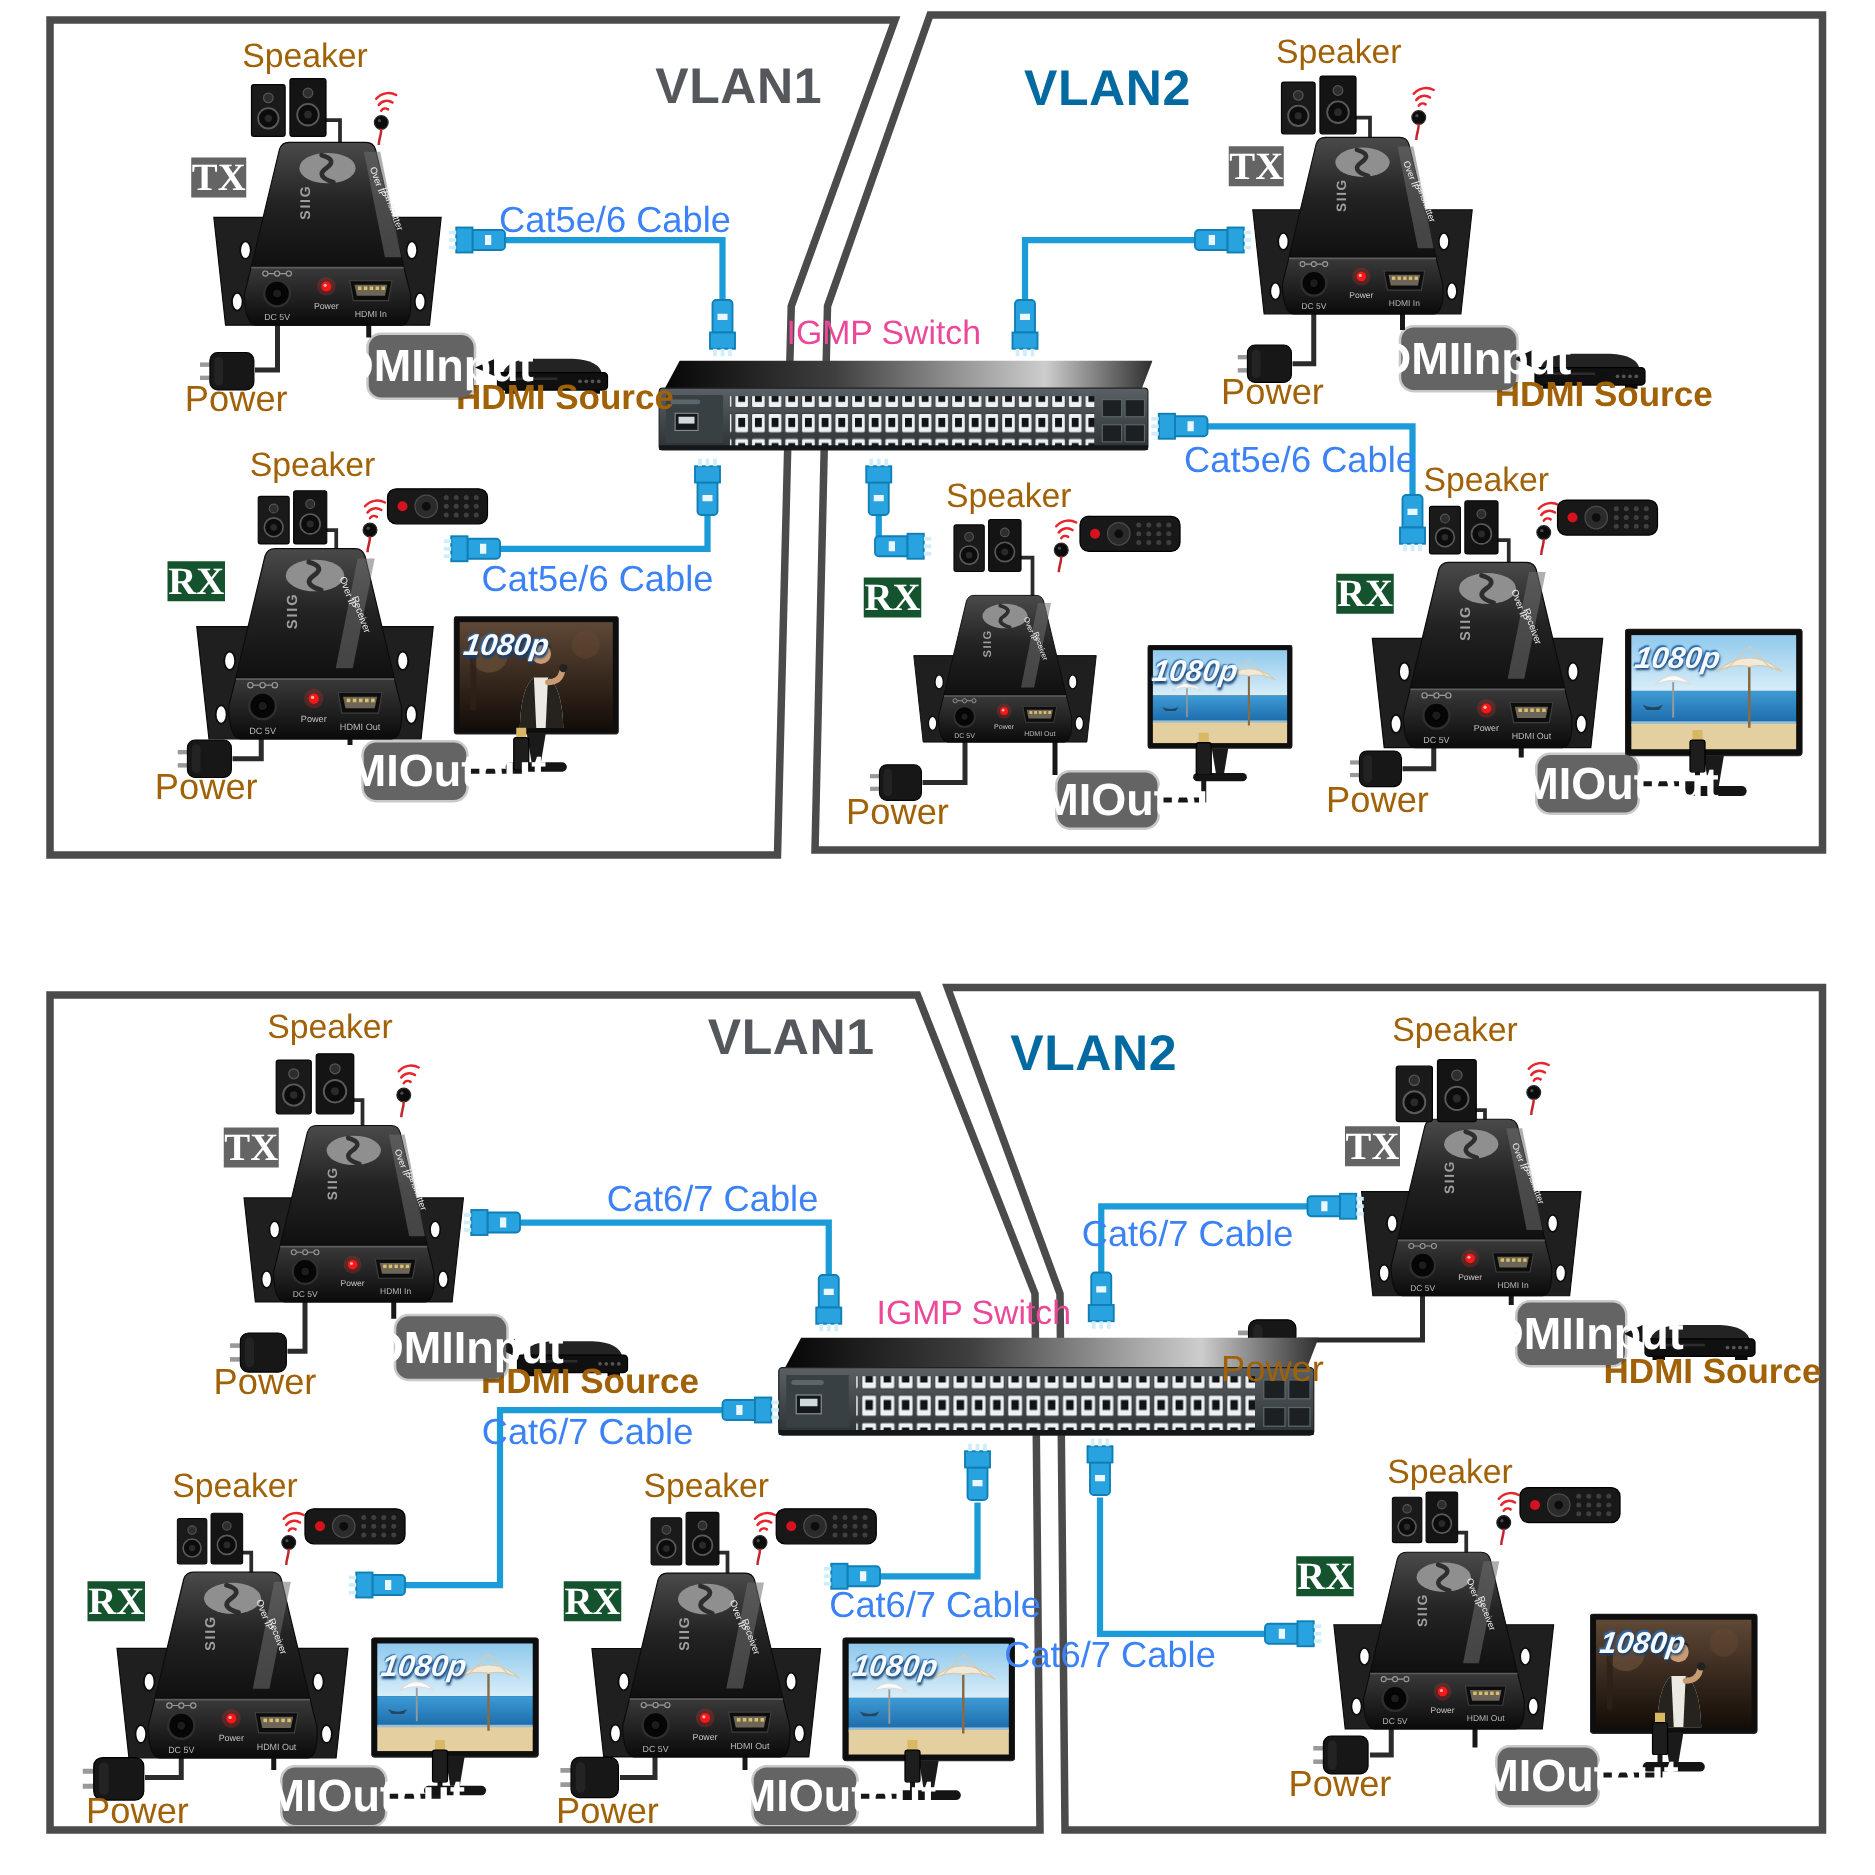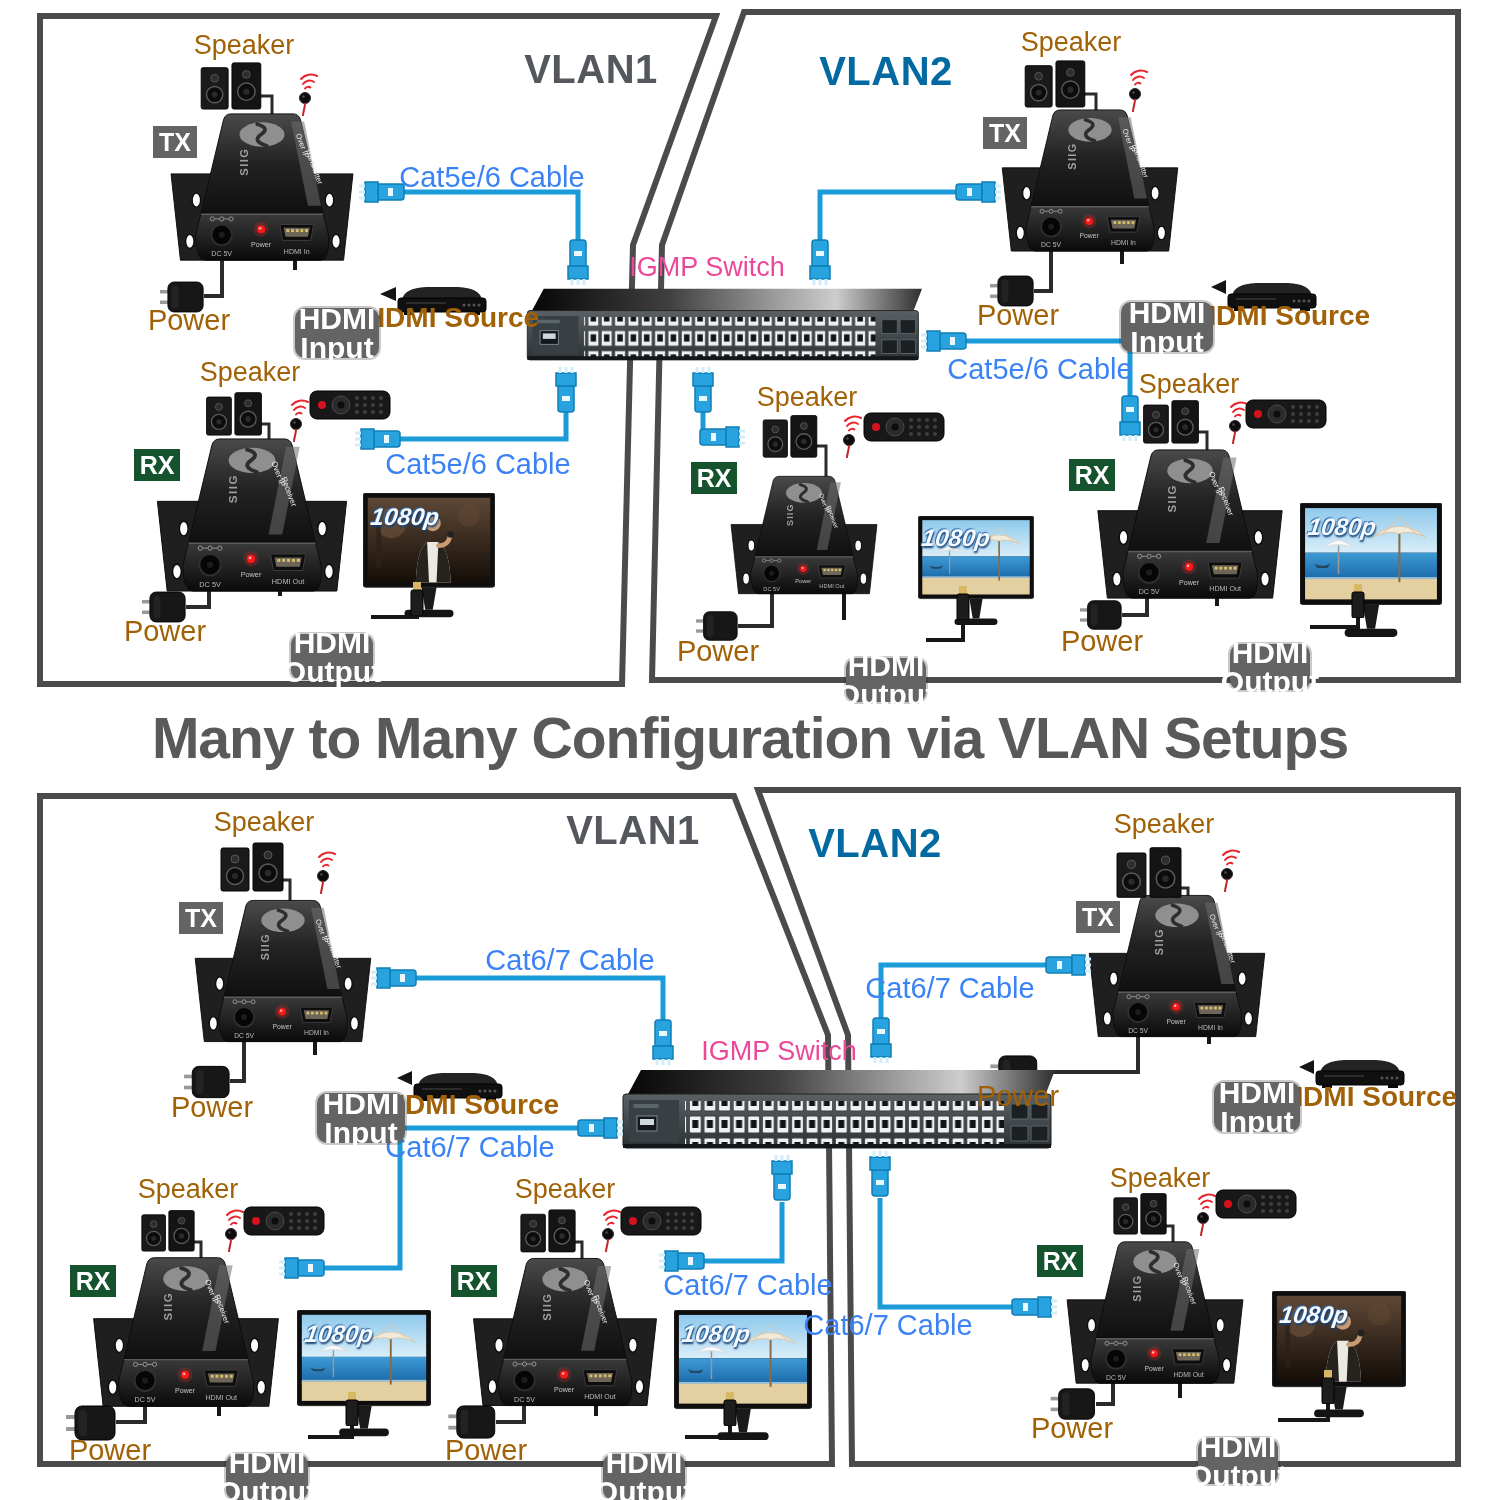--- a/index.html
+++ b/index.html
@@ -8,27 +8,27 @@
   .stage svg.art{position:absolute;left:0;top:0;}
   .lbl{position:absolute;transform:translate(-50%,-50%);white-space:nowrap;
        color:#a16207;font-size:27px;line-height:1;}
   .cat{font-size:29px;color:#3b82f6;}
   .pow{font-size:29px;}
   .src{font-size:28px;font-weight:bold;}
   .igmp{font-size:27px;color:#ec4899;}
   .vlan{font-size:40px;font-weight:bold;color:#54585c;letter-spacing:.5px;}
   .vlan.red{color:#0369a1;}
   .badge{position:absolute;transform:translate(-50%,-50%);display:flex;align-items:center;
-         justify-content:center;color:#fff;font-weight:bold;font-size:25px;}
+         justify-content:center;color:#fff;font-weight:bold;font-size:31px;font-family:Liberation Serif, serif;}
   .badge.tx{background:#646464;}
   .badge.rx{background:#14532d;}
   .gbox{position:absolute;transform:translate(-50%,-50%);background:#646464;color:#fff;
-        font-weight:bold;font-size:30px;line-height:.98;border-radius:10px;display:flex;
-        flex-direction:column;align-items:center;justify-content:center;
-        box-shadow:0 0 0 2px rgba(40,40,40,.25);margin-top:40px;}
+        font-weight:bold;font-size:36px;line-height:.98;border-radius:10px;display:flex;
+        flex-direction:row;align-items:center;justify-content:center;
+        box-shadow:0 0 0 2px rgba(40,40,40,.25);}
   .res{position:absolute;transform:translate(-50%,-50%) skewX(-8deg);color:#f4faff;
        font-weight:bold;font-style:italic;font-size:24px;
        text-shadow:1px 2px 2px #123f74,-1px -1px 1px #2a6cb0;}
   .title{position:absolute;left:750px;top:738px;transform:translate(-50%,-50%);
          font-size:57px;font-weight:800;color:#58595b;letter-spacing:-1px;white-space:nowrap;}
 </style>
 </head>
 <body>
 
 <div class="stage">
@@ -569,21 +569,20 @@
 </div>
 <div class="gbox" style="left:1270px;top:627px;width:80px;height:46px">
   <span>HDMI</span>
   <span>Output</span>
 </div>
 
 <div class="res" style="left:405px;top:517px">1080p</div>
 <div class="res" style="left:956px;top:538px">1080p</div>
 <div class="res" style="left:1342px;top:527px">1080p</div>
 
-<div class="title">Many to Many Configuration via VLAN Setups</div>
 
 <div class="lbl vlan" style="left:633px;top:830px">VLAN1</div>
 <div class="lbl vlan red" style="left:875px;top:843px">VLAN2</div>
 <div class="lbl igmp" style="left:779px;top:1051px">IGMP Switch</div>
 
 <div class="lbl" style="left:264px;top:822px">Speaker</div>
 <div class="lbl" style="left:1164px;top:824px">Speaker</div>
 <div class="lbl" style="left:188px;top:1189px">Speaker</div>
 <div class="lbl" style="left:565px;top:1189px">Speaker</div>
 <div class="lbl" style="left:1160px;top:1178px">Speaker</div>

